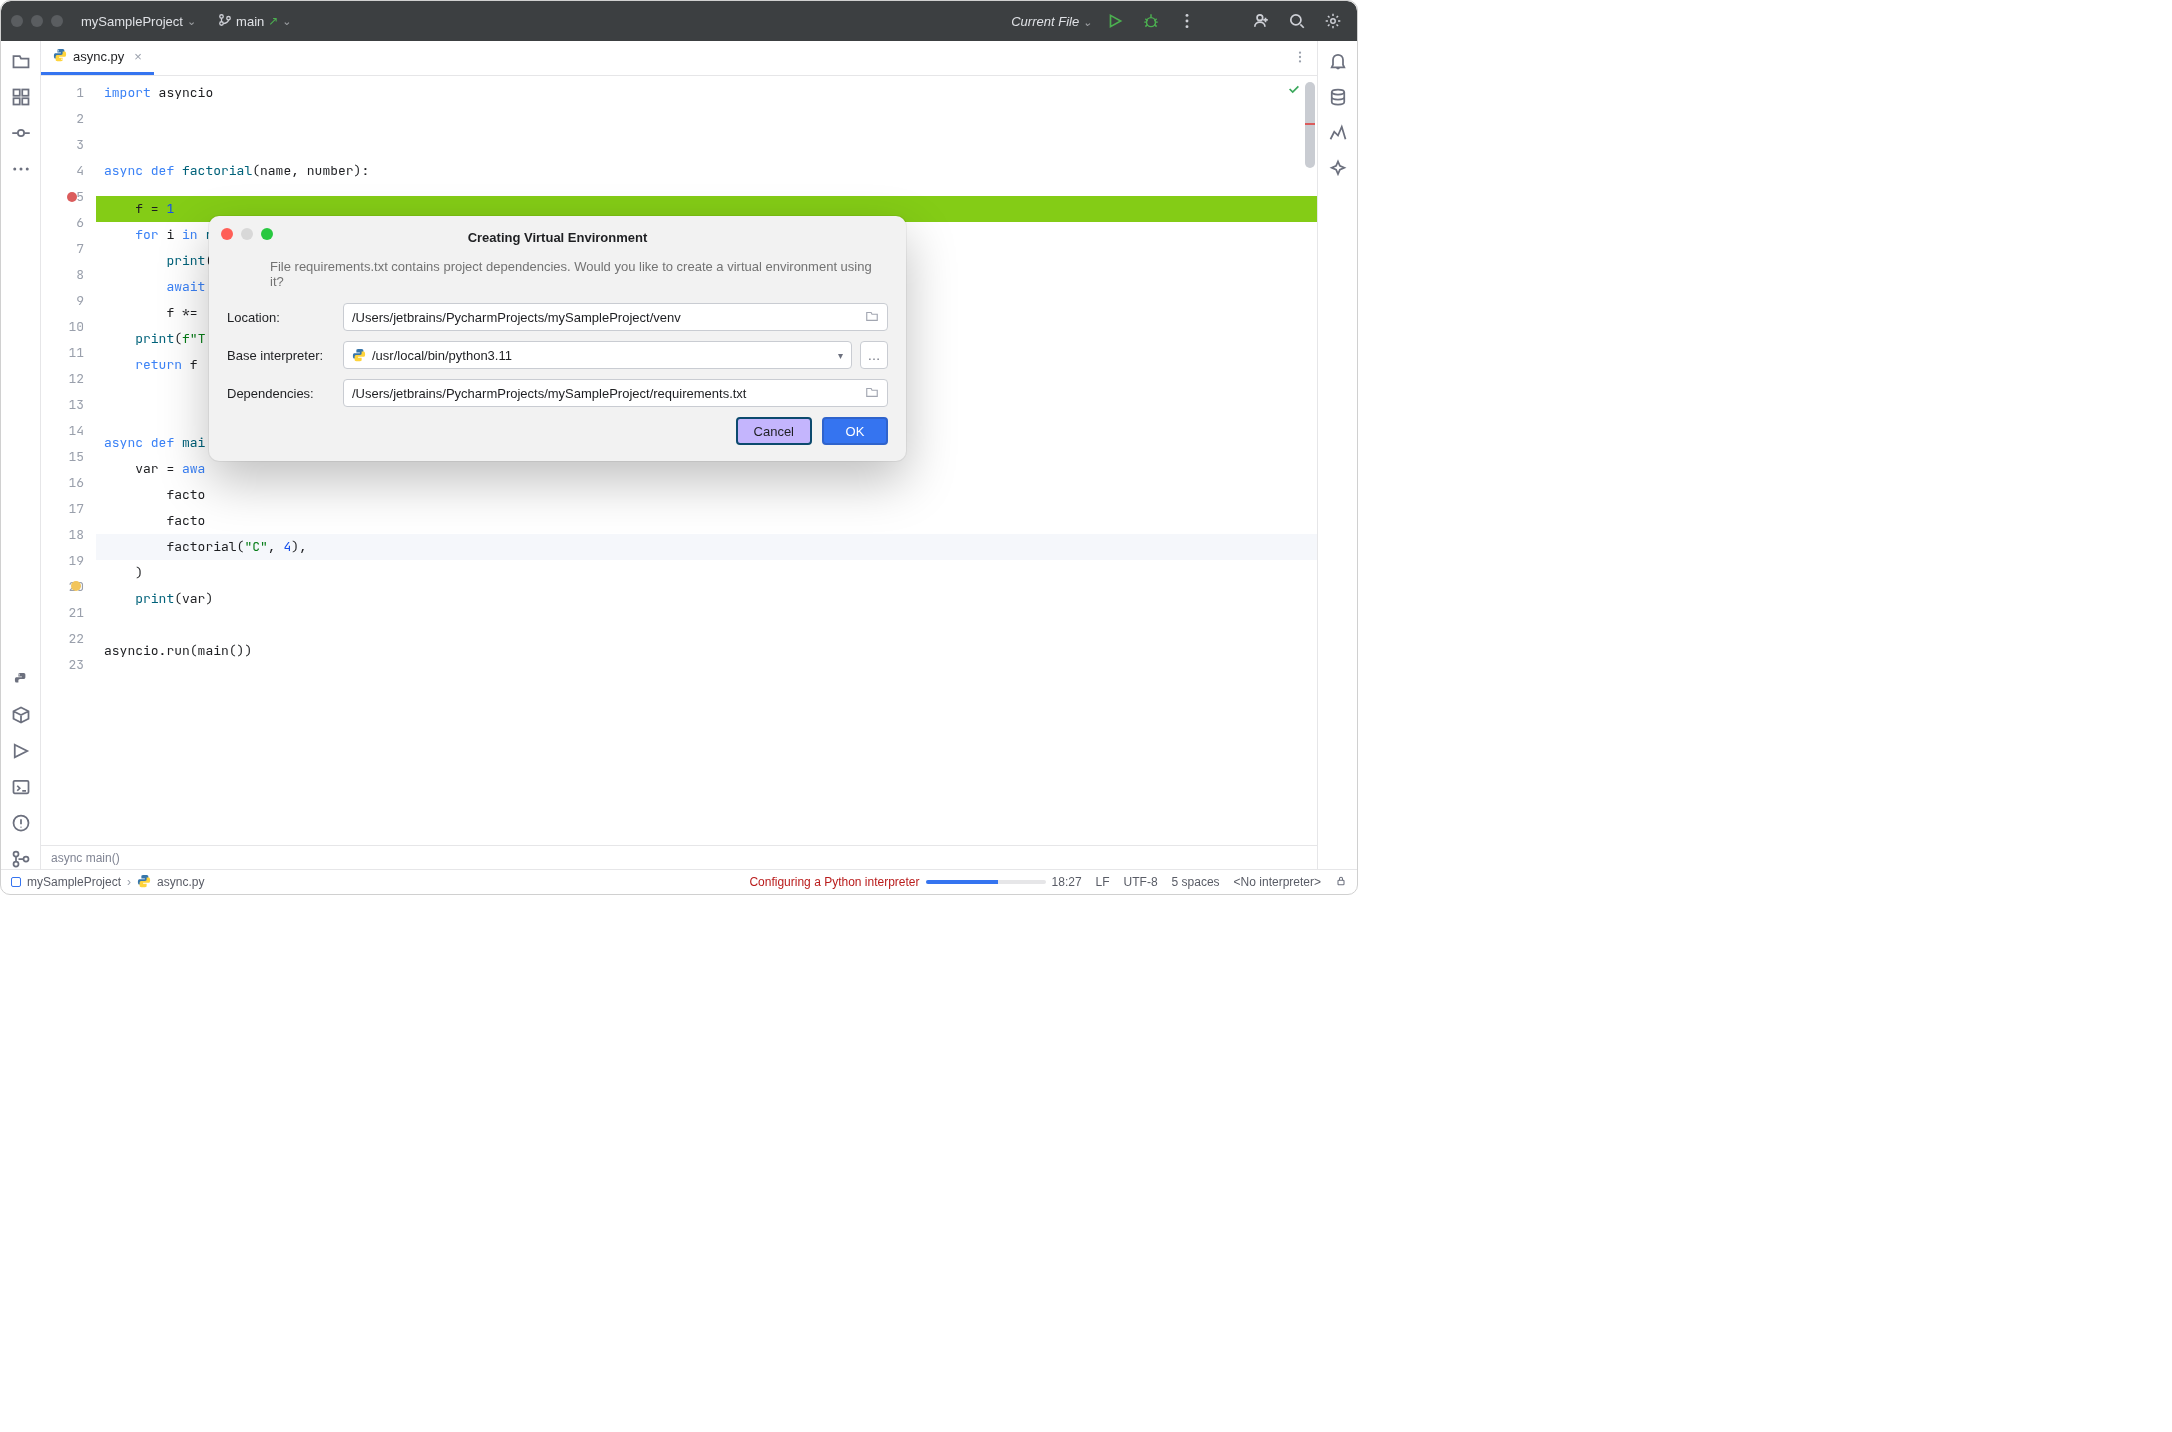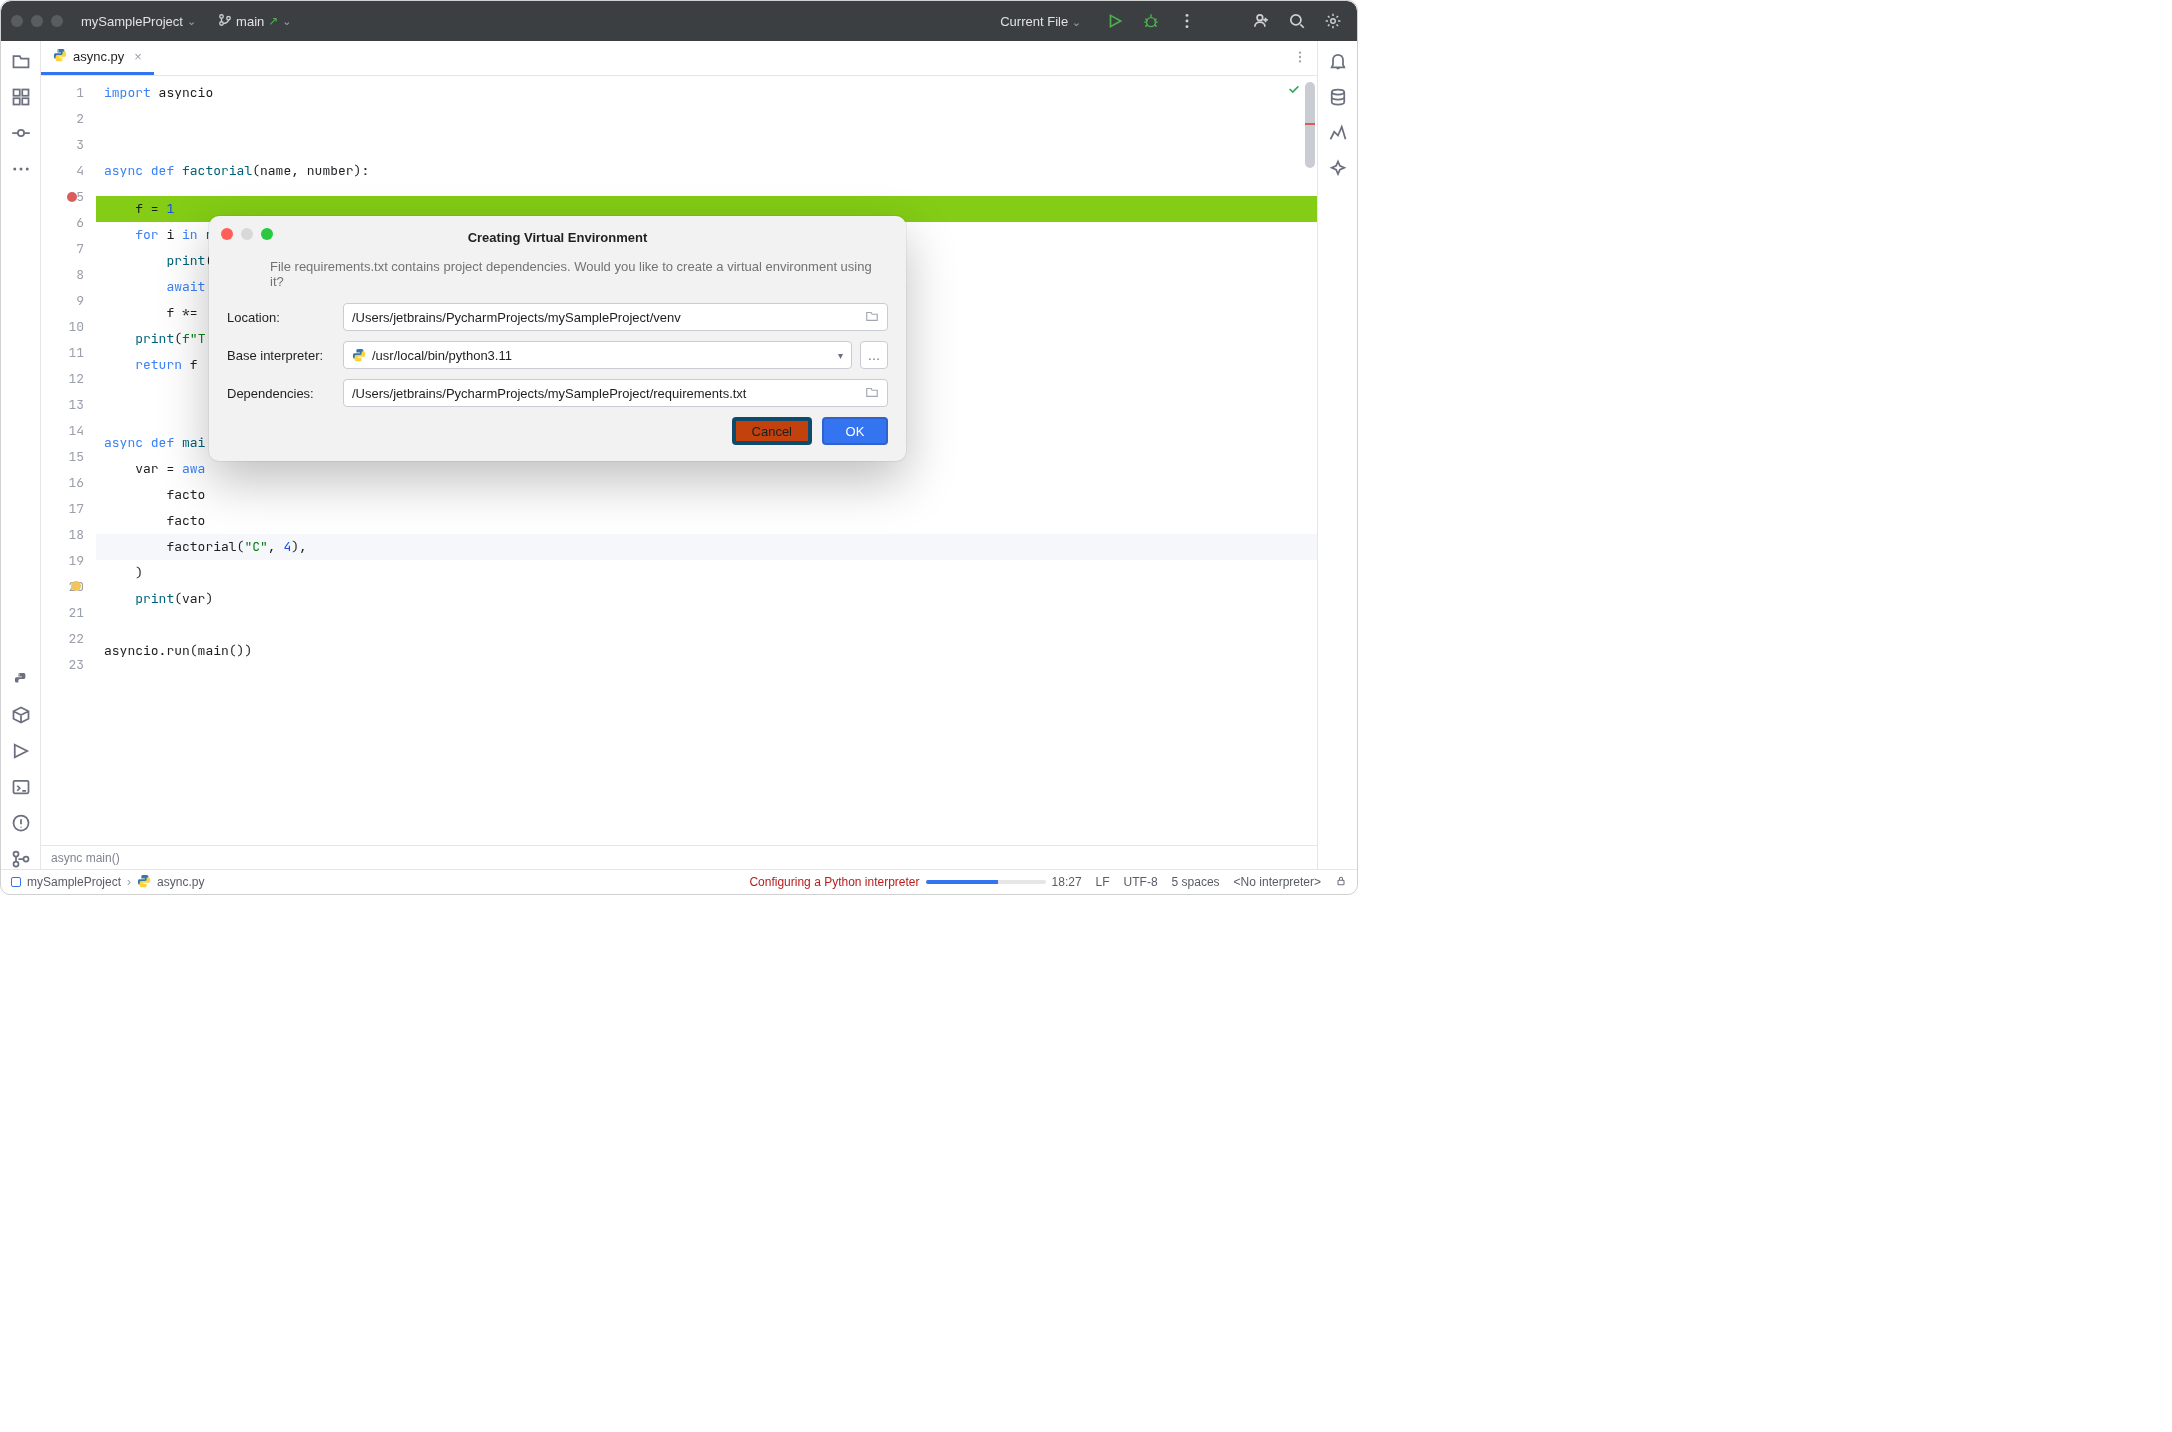--- a/index.html
+++ b/index.html
@@ -27,21 +27,21 @@
   gap: 8px;
   border-radius: 10px 10px 0 0;
 }
 .traffic { display: flex; gap: 8px; margin-right: 10px; }
 .dot { width: 12px; height: 12px; border-radius: 50%; background: #5a5d60; }
 .titlebar .proj { display: flex; align-items: center; gap: 4px; font-weight: 500; }
 .titlebar .branch { display: flex; align-items: center; gap: 4px; margin-left: 14px; }
 .titlebar .arrow-up { color: #4caf50; font-size: 12px; }
 .titlebar .spacer { flex: 1; }
 .titlebar .chev { opacity: .6; font-size: 11px; }
-.titlebar .cf { margin-right: 12px; }
+.titlebar .cf { margin-right: 1px; font-style: italic; }
 .titlebar .icon-btn { width: 28px; height: 28px; display: flex; align-items: center; justify-content: center; color: #ced0d6; }
 .icon-btn svg { width: 18px; height: 18px; }
 .run-icon svg { stroke: #4caf50; fill: none; }
 .bug-icon svg { stroke: #4caf50; fill: none; }
 
 
 .main { display: flex; height: calc(100% - 40px - 25px); }
 
 .leftbar, .rightbar {
   width: 40px;
@@ -208,22 +208,22 @@
   color: #6c707e;
 }
 .py-icn { display:inline-flex; margin-right:6px; }
 
 .dlg-buttons { display: flex; justify-content: flex-end; gap: 10px; margin-top: 8px; }
 .btn {
   height: 28px;
   min-width: 66px;
   padding: 0 16px;
   border-radius: 4px;
-  border: 4px solid #0c4a6e;
-  background: #c2410c;
+  border: 2px solid #0c4a6e;
+  background: #c4b5fd;
   font-size: 13px;
   display: flex; align-items: center; justify-content: center;
 }
 .btn.primary {
   background: #3574f0;
   border: 2px solid #2f63cc;
   color: #fff;
   font-weight: 500;
 }
 

